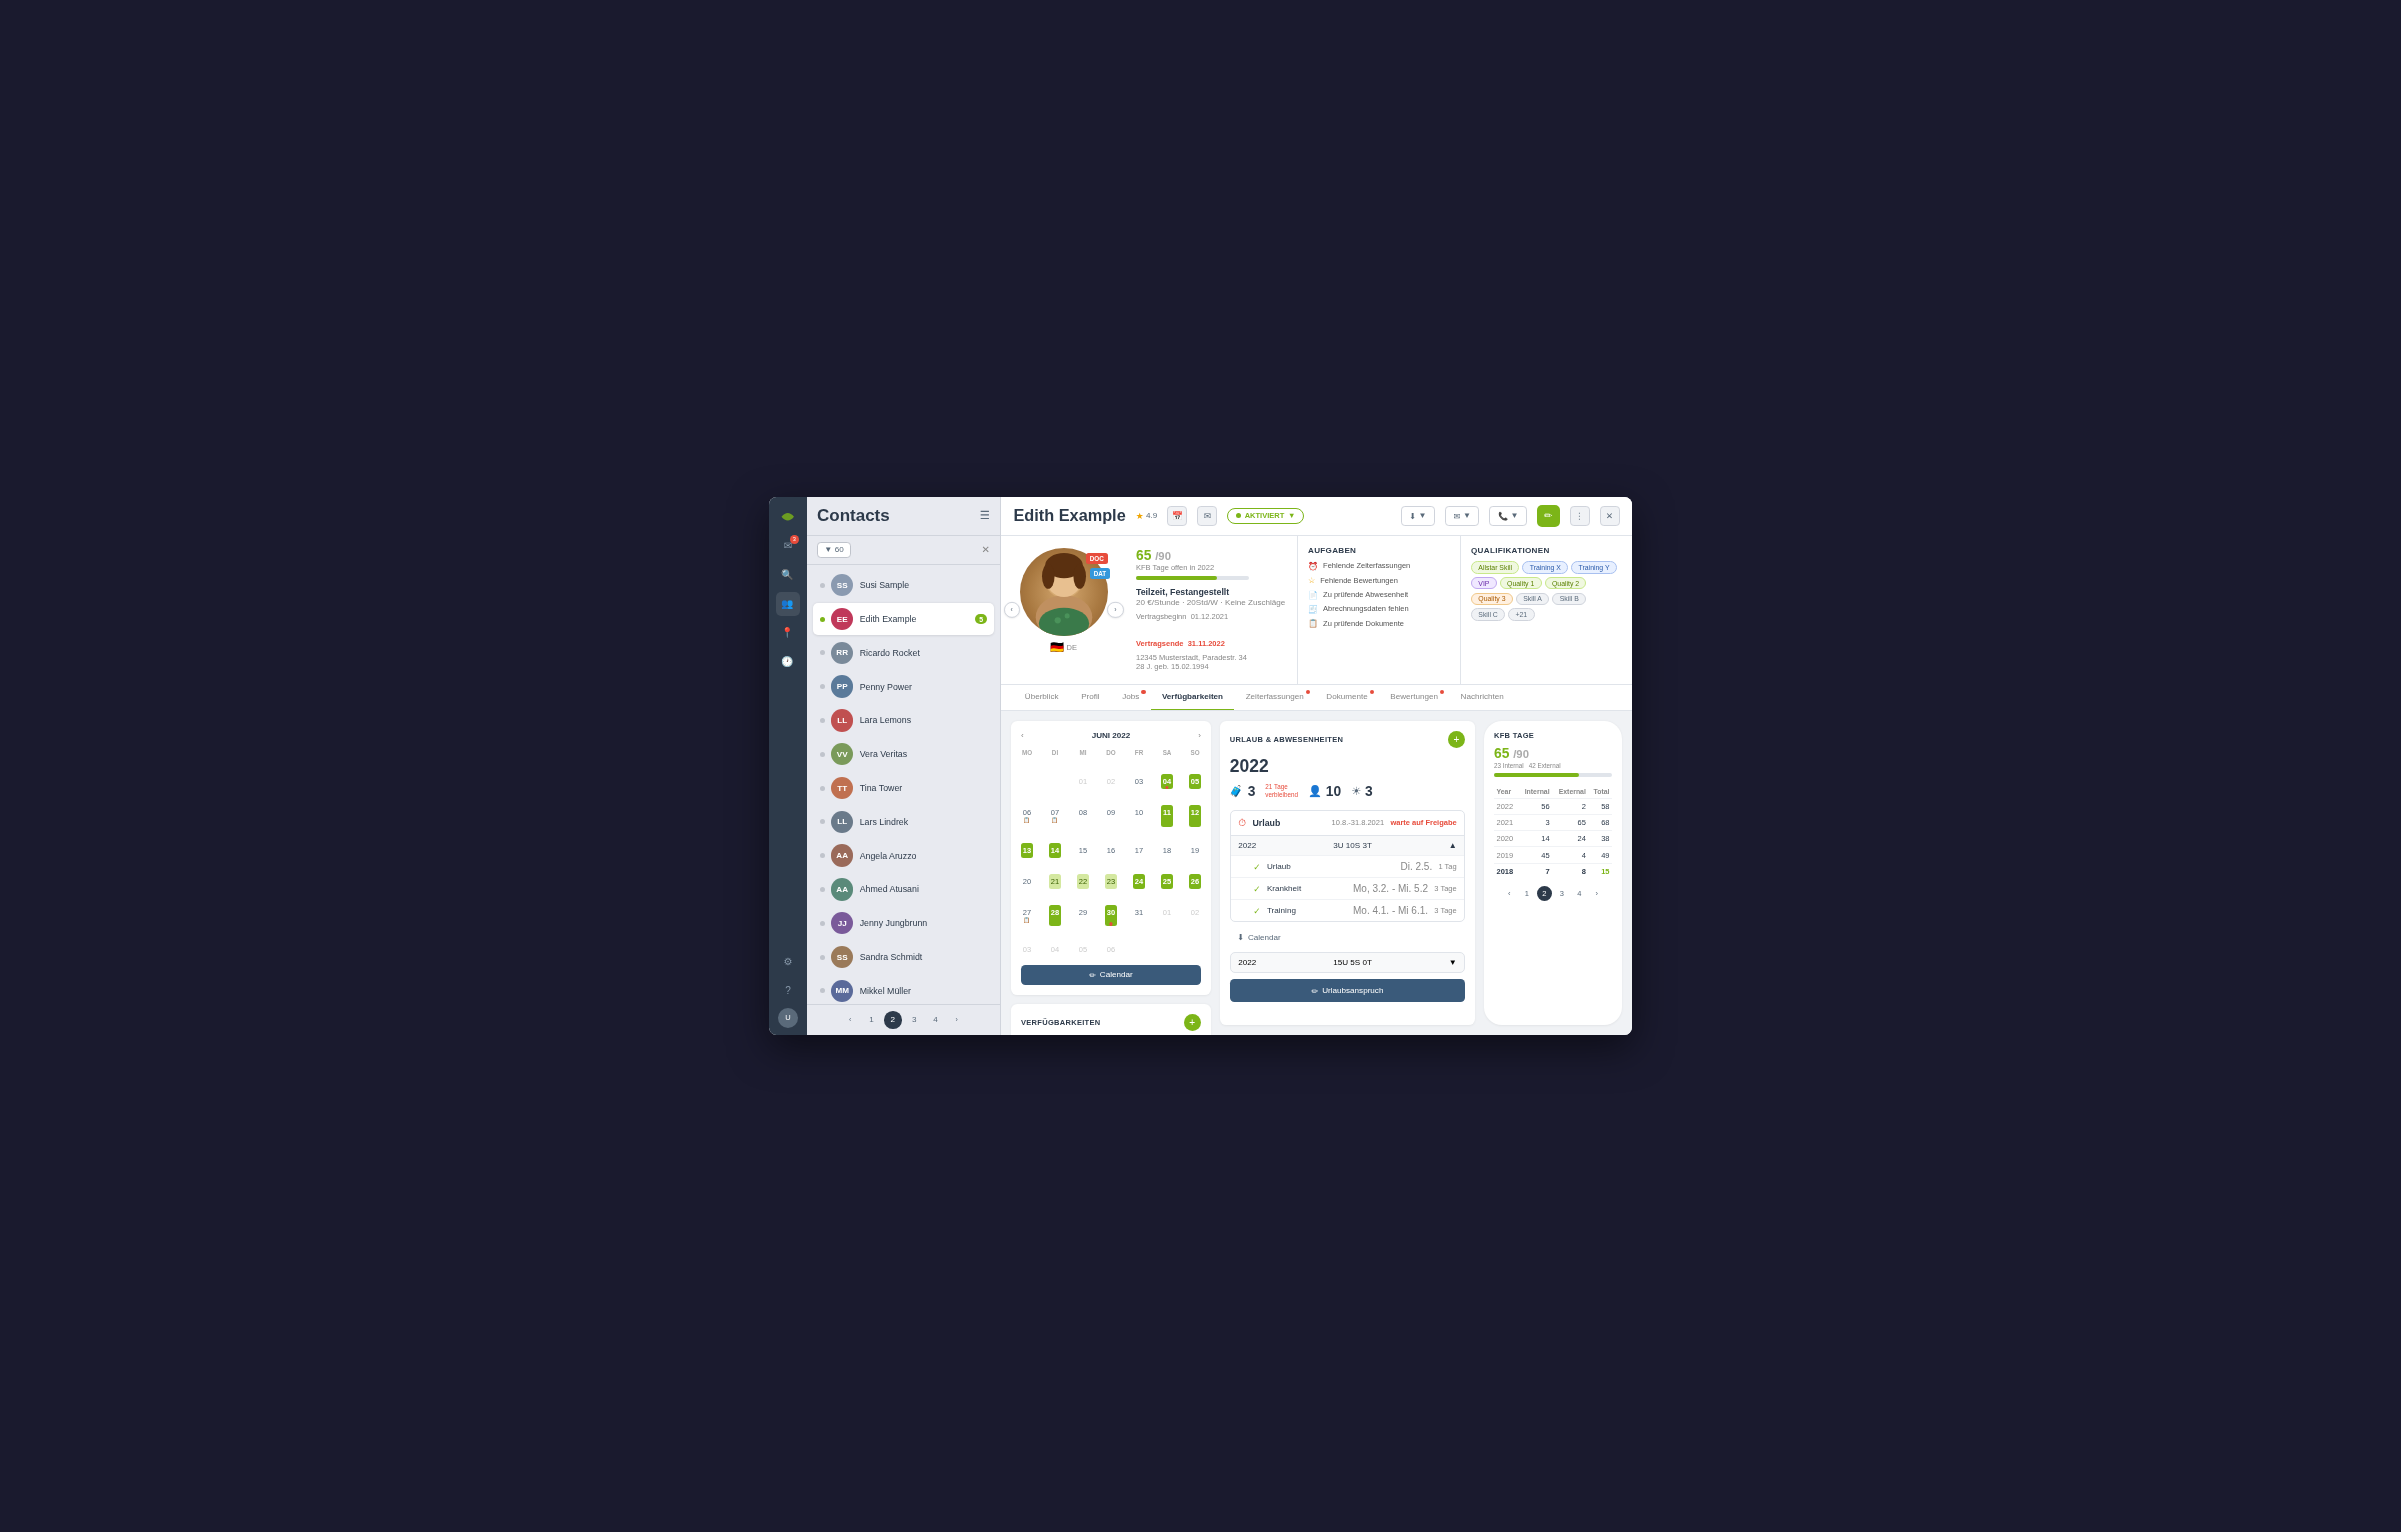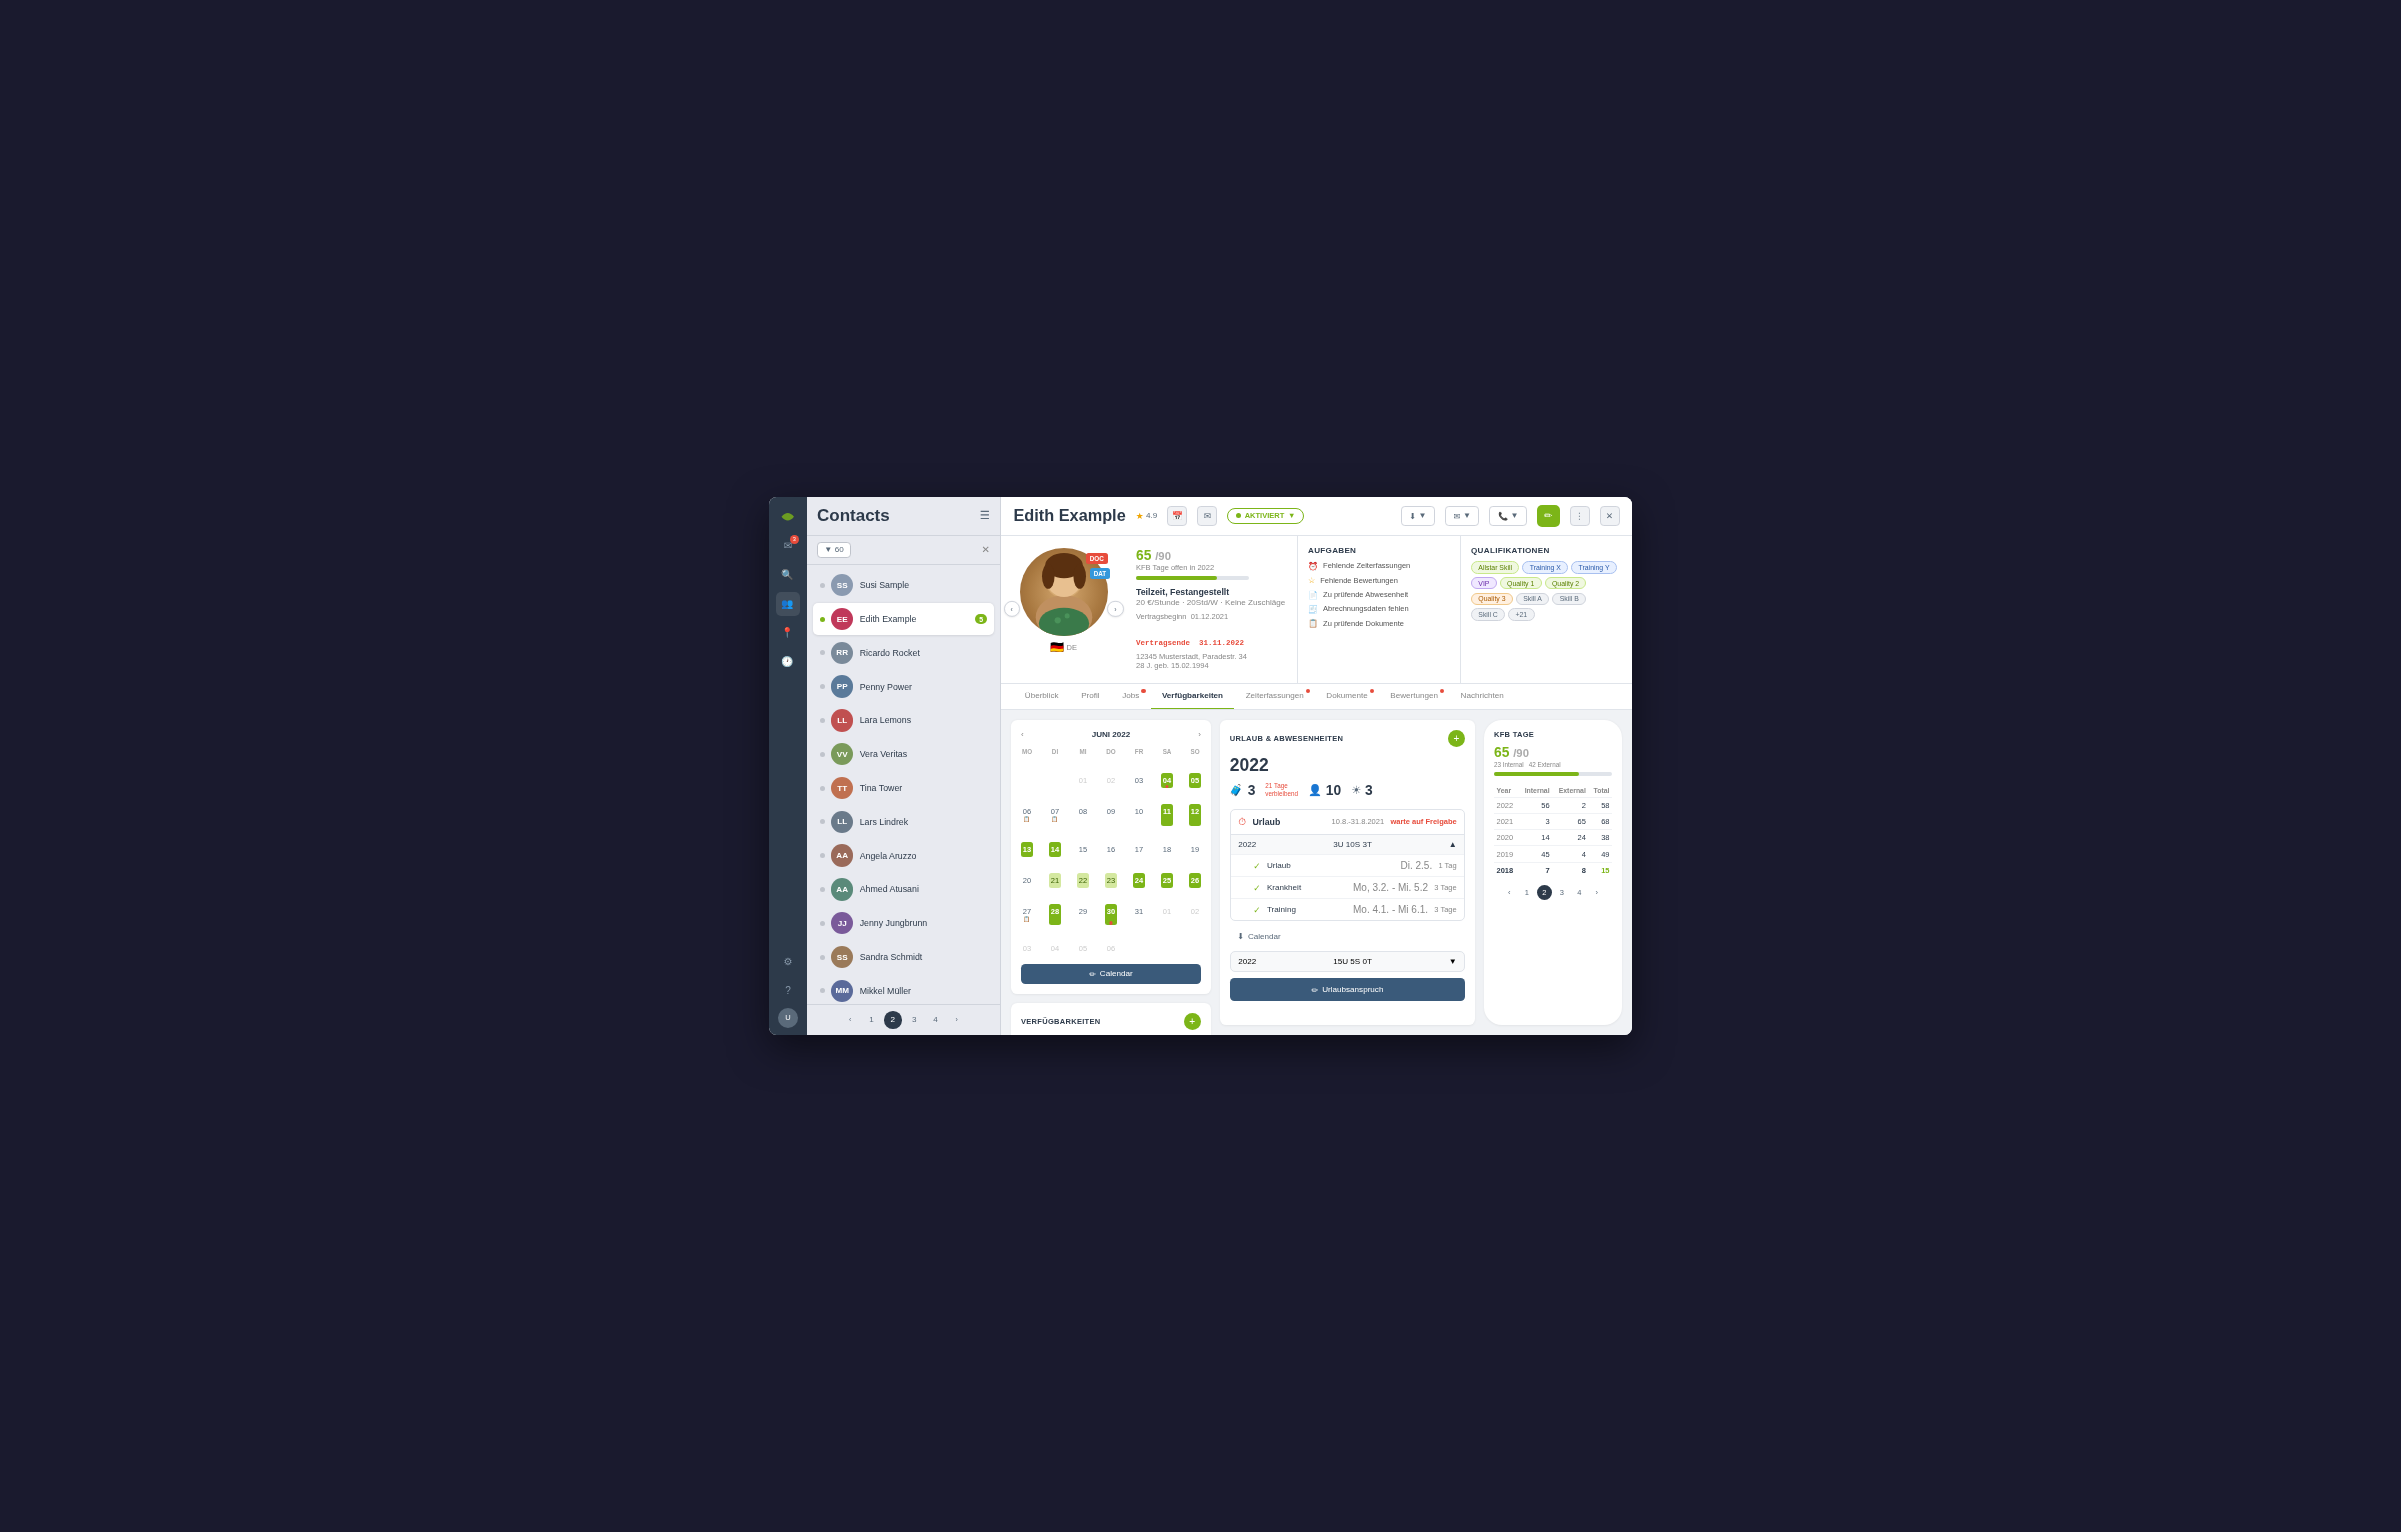--- a/index.html
+++ b/index.html
@@ -330,21 +330,21 @@
       font-weight: 600;
       color: #2d3a4a;
       margin-bottom: 1.3px;
     }
     .profile-pay {
       font-size: 8.1px;
       color: #888;
       margin-bottom: 5px;
     }
     .profile-dates { font-size: 7.5px; color: #888; margin-bottom: 18px; }
-    .profile-date-alert { font-size: 7.5px; color: #e74c3c; margin-bottom: 5px; font-weight: 600; font-family: Liberation Mono, monospace; }
+    .profile-date-alert { font-size: 7.5px; color: #e74c3c; margin-bottom: 5px; font-weight: 600; }
     .profile-address { font-size: 7.5px; color: #888; }
     
     .tasks-section {
       padding: 10px;
       border-left: 0.6px solid #e0e4ea;
       width: 163px;
       flex-shrink: 0;
     }
     .tasks-title {
       font-size: 8.1px;

